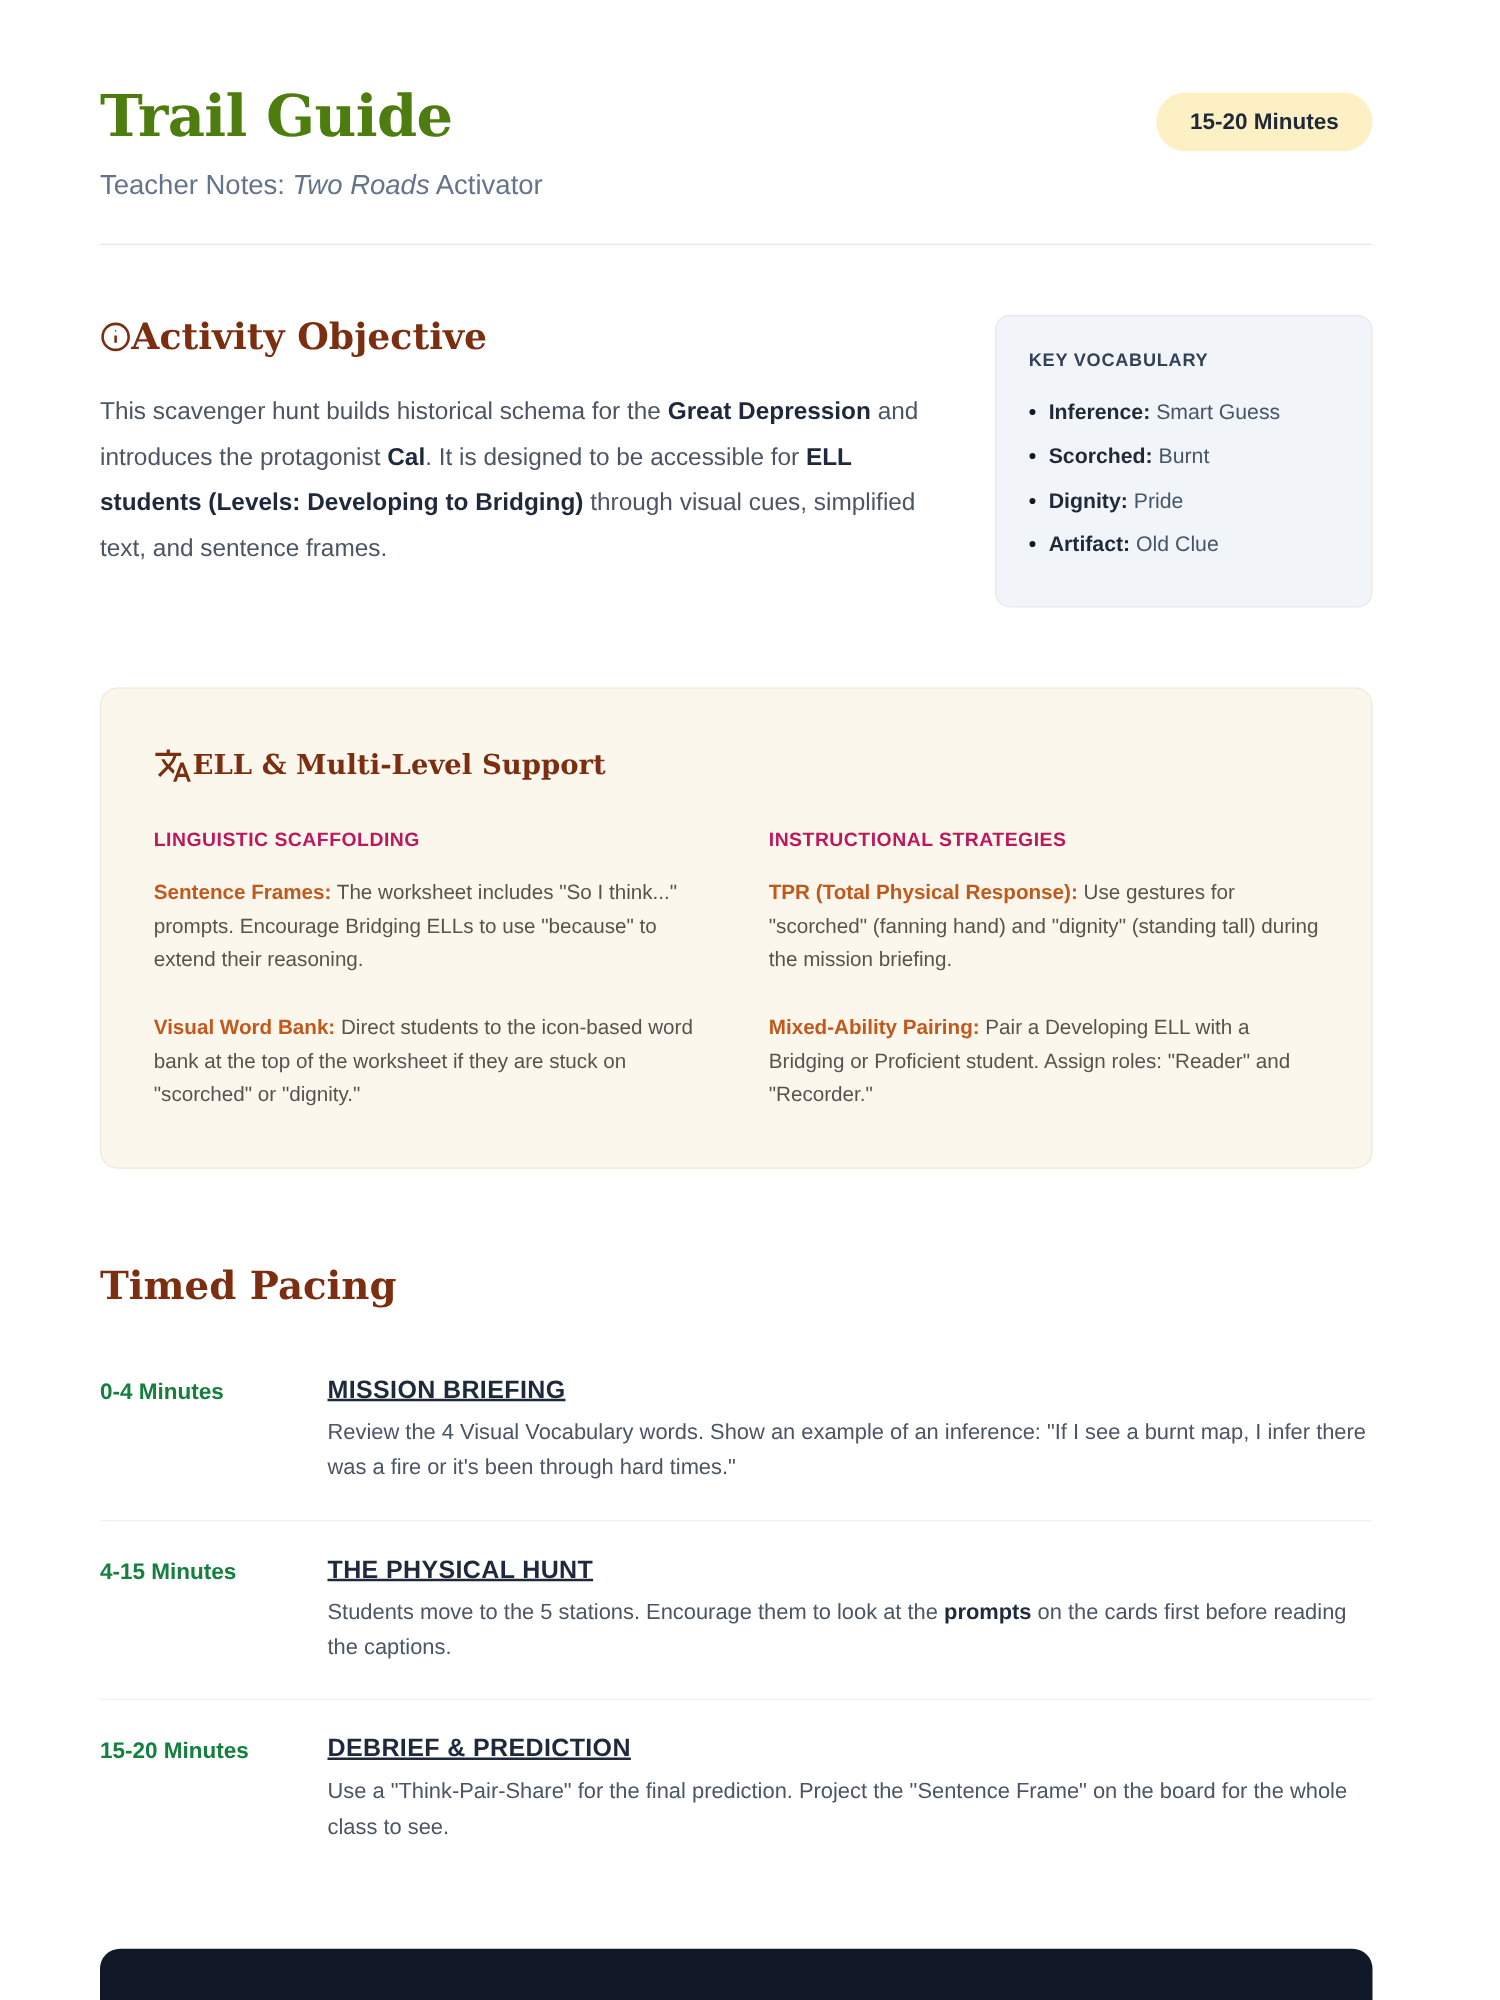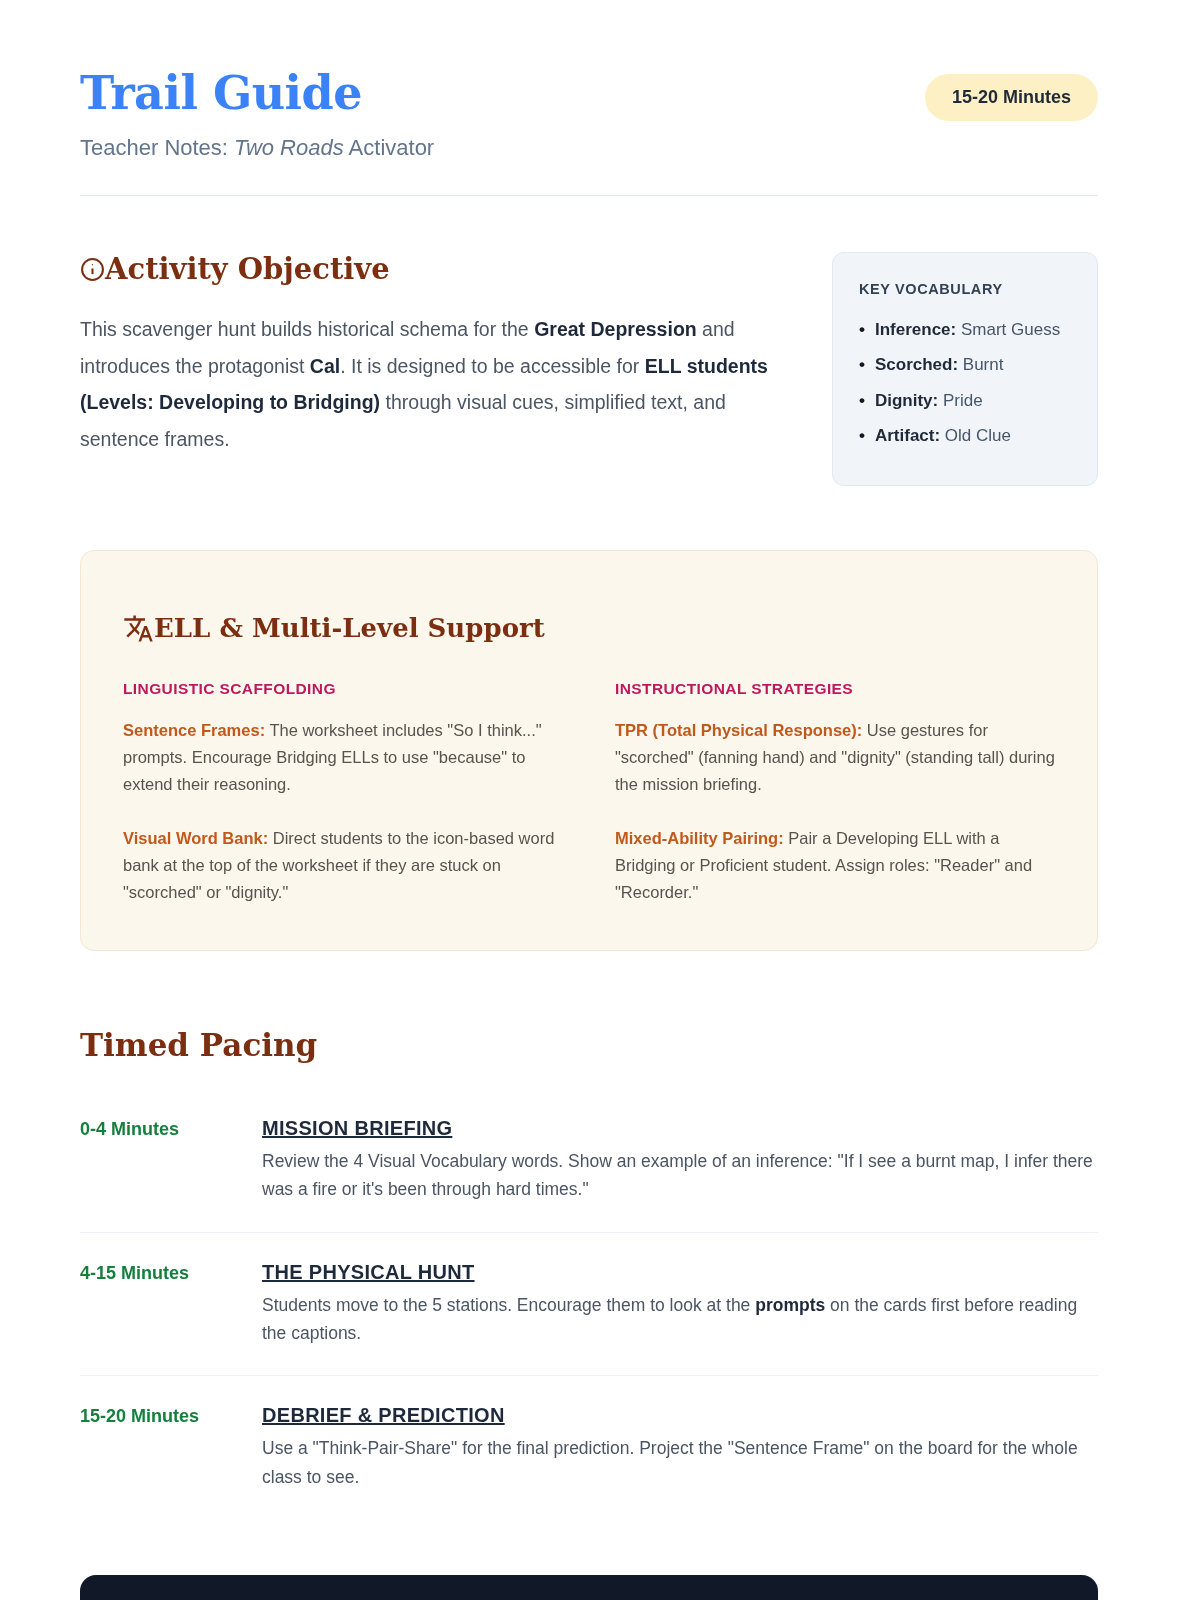--- a/index.html
+++ b/index.html
@@ -11,21 +11,21 @@
     font-family: "Liberation Sans", sans-serif;
     color: #334155;
   }
   .page { padding: 66px 102px 0 80px; }
 
   
   .header-row { display: flex; justify-content: space-between; align-items: flex-start; }
   .page-title {
     font-family: "DejaVu Serif", serif;
     font-size: 46px; font-weight: 700;
-    color: #3b82f6; letter-spacing: -0.5px;
+    color: #4d7c0f; letter-spacing: -0.5px;
   }
   .page-subtitle { margin-top: 15px; font-size: 22px; color: #64748b; }
   .page-subtitle em { font-style: italic; }
   .duration-badge {
     background: #fdf0c4; color: #1f2937;
     font-size: 18px; font-weight: 700;
     padding: 13px 27px; border-radius: 999px;
     margin-top: 8px; white-space: nowrap;
   }
   .header-divider { margin-top: 34px; border: none; border-top: 1px solid #e2e8f0; }
@@ -36,37 +36,37 @@
   .section-heading {
     display: flex; align-items: center; gap: 0;
     font-family: "DejaVu Serif", serif;
     font-size: 29px; font-weight: 700; color: #7c2f10;
   }
   .section-heading svg { display: block; color: #7c2f10; }
   .objective-text { margin-top: 25px; font-size: 19.5px; line-height: 1.88; color: #4b5563; }
   .objective-text strong { color: #1e293b; font-weight: 700; }
 
   .vocab-box {
-    width: 266px; flex-shrink: 0;
+    width: 302px; flex-shrink: 0;
     background: #f1f5f9; border: 1px solid #e2e8f0;
     border-radius: 12px; padding: 28px 26px 30px;
   }
   .vocab-heading { font-size: 14.5px; font-weight: 700; letter-spacing: 0.6px; color: #334155; }
   .vocab-list { margin-top: 15px; }
   .vocab-item { display: flex; gap: 10px; font-size: 17px; color: #475569; padding: 5.5px 0; line-height: 1.45; }
   .vocab-bullet { color: #111827; font-weight: 700; }
   .vocab-item strong { color: #1f2937; font-weight: 700; }
 
   
   .ell-box {
     margin-top: 64px;
     background: #fcf7ec; border: 1px solid #f2e8d3;
     border-radius: 14px; padding: 46px 42px 44px;
   }
-  .ell-heading { font-size: 26px; margin-top: 16px; }
+  .ell-heading { font-size: 22px; }
   .ell-columns { display: grid; grid-template-columns: 1fr 1fr; column-gap: 52px; margin-top: 36px; }
   .col-heading { font-size: 15.5px; font-weight: 700; letter-spacing: 0.4px; color: #be185d; }
   .support-para { margin-top: 19px; font-size: 16.5px; line-height: 1.64; color: #57534e; }
   .support-para + .support-para { margin-top: 27px; }
   .support-label { color: #c2591c; font-weight: 700; }
 
   
   .pacing-section { margin-top: 76px; }
   .pacing-heading { font-size: 31px; }
   .pacing-rows { margin-top: 26px; }

